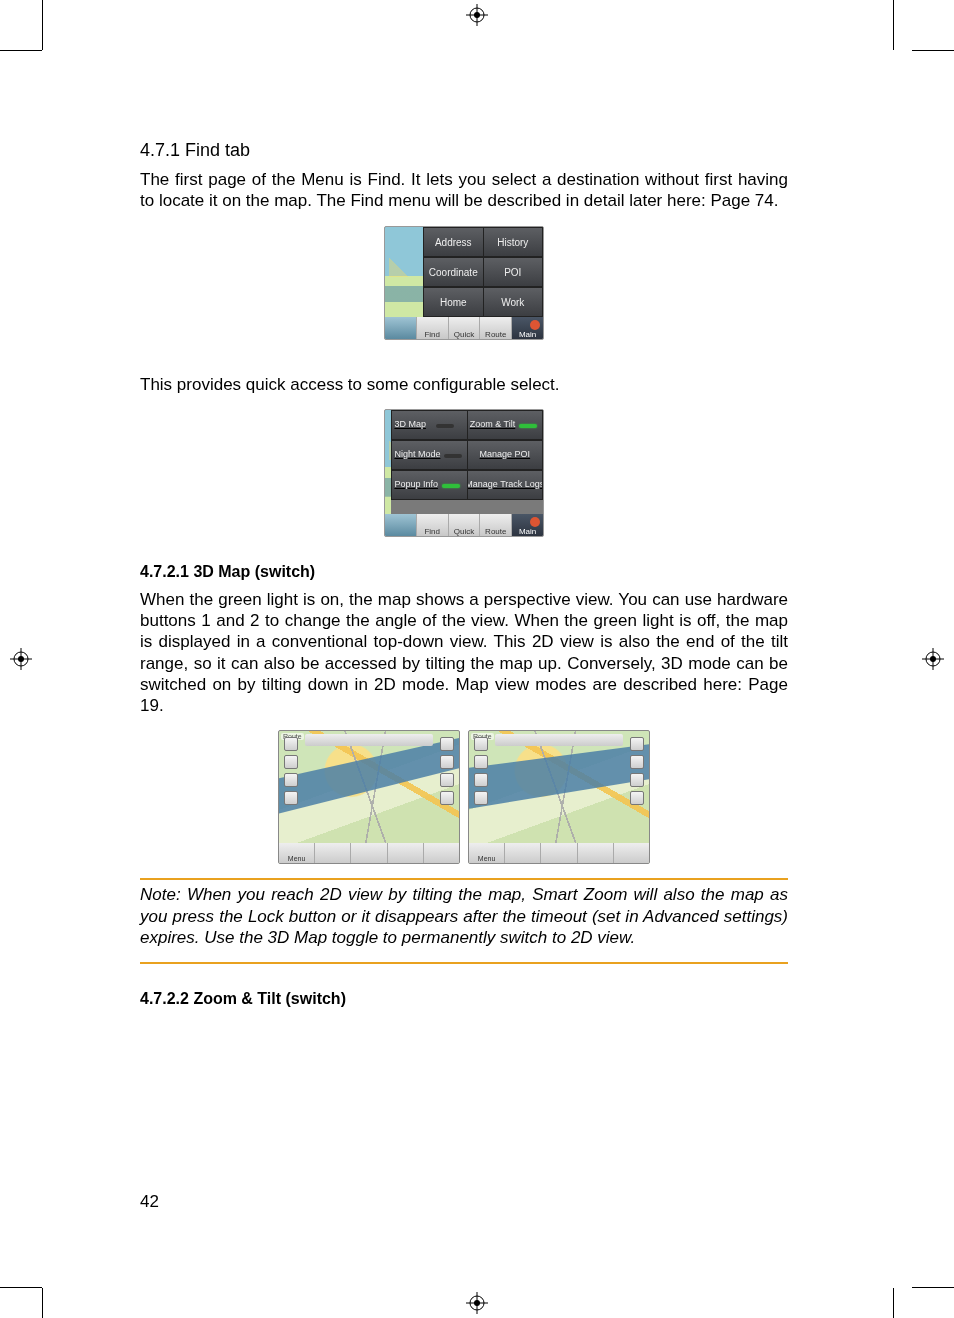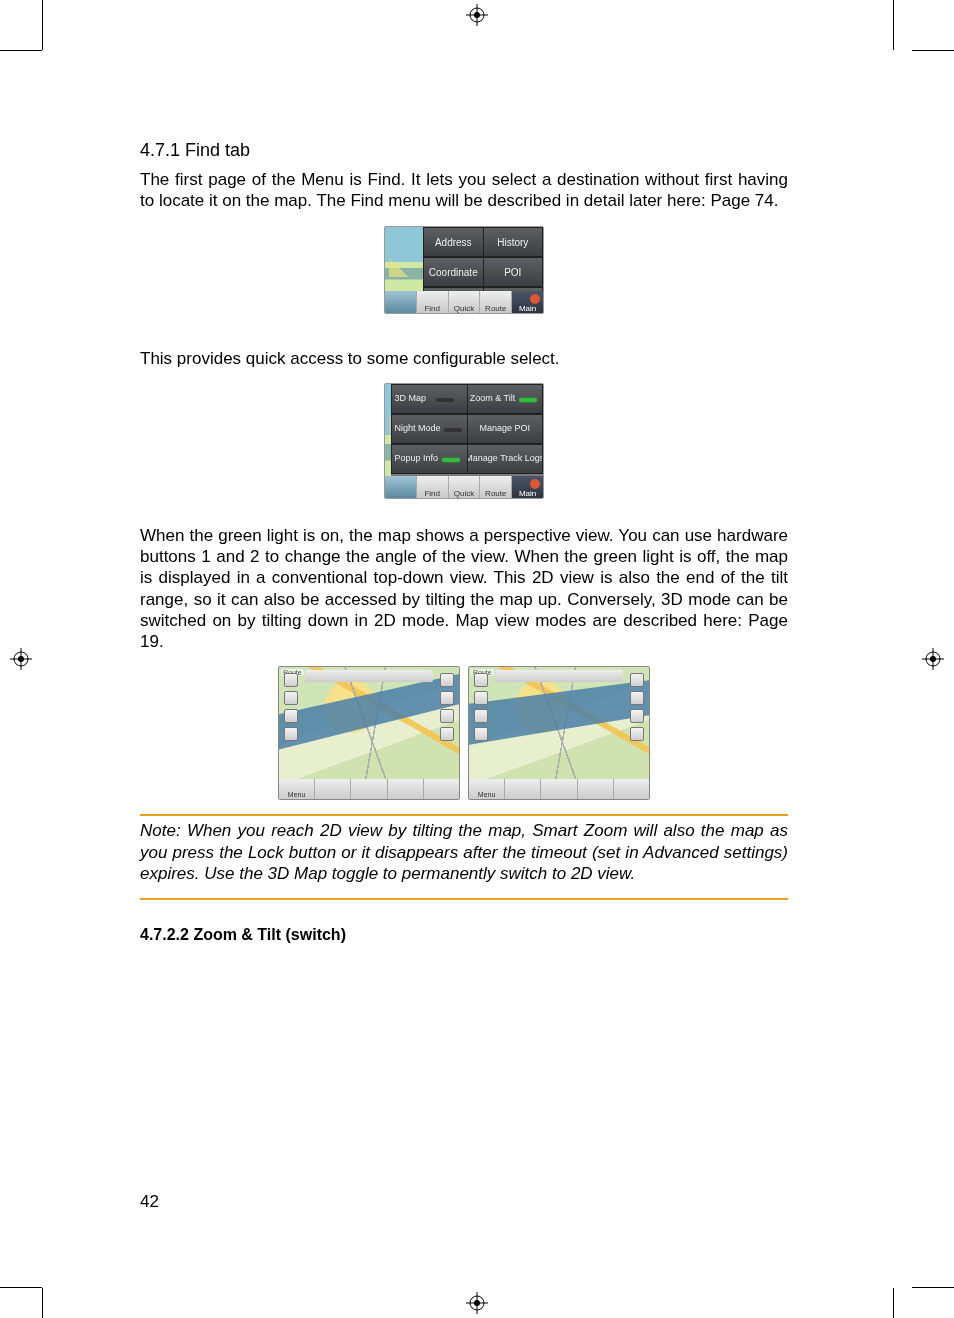--- a/index.html
+++ b/index.html
@@ -270,21 +270,21 @@
       </svg>
   </div>
 
   <div class="content">
 
     <h3>4.7.1  Find tab</h3>
     <p>The first page of the Menu is Find. It lets you select a destination without first having to locate it on the map. The Find menu will be described in detail later here: Page 74.</p>
 
     <div class="img-center">
       <div class="gps">
-        <div class="gps-row" style="height:64px;">
+        <div class="gps-row" style="height:90px;">
           <div class="gps-mapcol"></div>
           <div class="gps-btncol">
             <div class="gps-pair">
               <div class="gps-btn">Address</div>
               <div class="gps-btn">History</div>
             </div>
             <div class="gps-pair">
               <div class="gps-btn">Coordinate</div>
               <div class="gps-btn">POI</div>
             </div>
@@ -301,21 +301,21 @@
           <div class="t">Route</div>
           <div class="t main">Main</div>
         </div>
       </div>
     </div>
 
     <p>This provides quick access to some configurable select.</p>
 
     <div class="img-center" style="margin-bottom:22px;">
       <div class="gps">
-        <div class="gps-row" style="height:92px;">
+        <div class="gps-row" style="height:104px;text-decoration:underline;">
           <div class="gps-mapcol"></div>
           <div class="gps-btncol">
             <div class="gps-pair">
               <div class="gps-btn small led-off">
                   <span>3D Map</span>
                   <span class="led"></span>
                 </div>
               <div class="gps-btn small led-green">
                   <span>Zoom &amp; Tilt</span>
                   <span class="led"></span>
@@ -344,20 +344,21 @@
         <div class="gps-tabs">
           <div class="t" style="max-width:38px;background:linear-gradient(#9fc4d4,#5b8aa0);"></div>
           <div class="t">Find</div>
           <div class="t">Quick</div>
           <div class="t">Route</div>
           <div class="t main">Main</div>
         </div>
       </div>
     </div>
 
+    <h4>4.7.2.1  3D Map (switch)</h4>
     <p class="justify-inter">When the green light is on, the map shows a perspective view. You can use hardware buttons 1 and 2 to change the angle of the view. When the green light is off, the map is displayed in a conventional top-down view. This 2D view is also the end of the tilt range, so it can also be accessed by tilting the map up. Conversely, 3D mode can be switched on by tilting down in 2D mode. Map view modes are described here: Page 19.</p>
 
     <div class="img-row">
       <div class="mapshot">
         <div class="river"></div>
         <div class="tl">Route</div>
         <div class="topbar"></div>
         <div class="side left">
             <div class="b"></div>
             <div class="b"></div>

